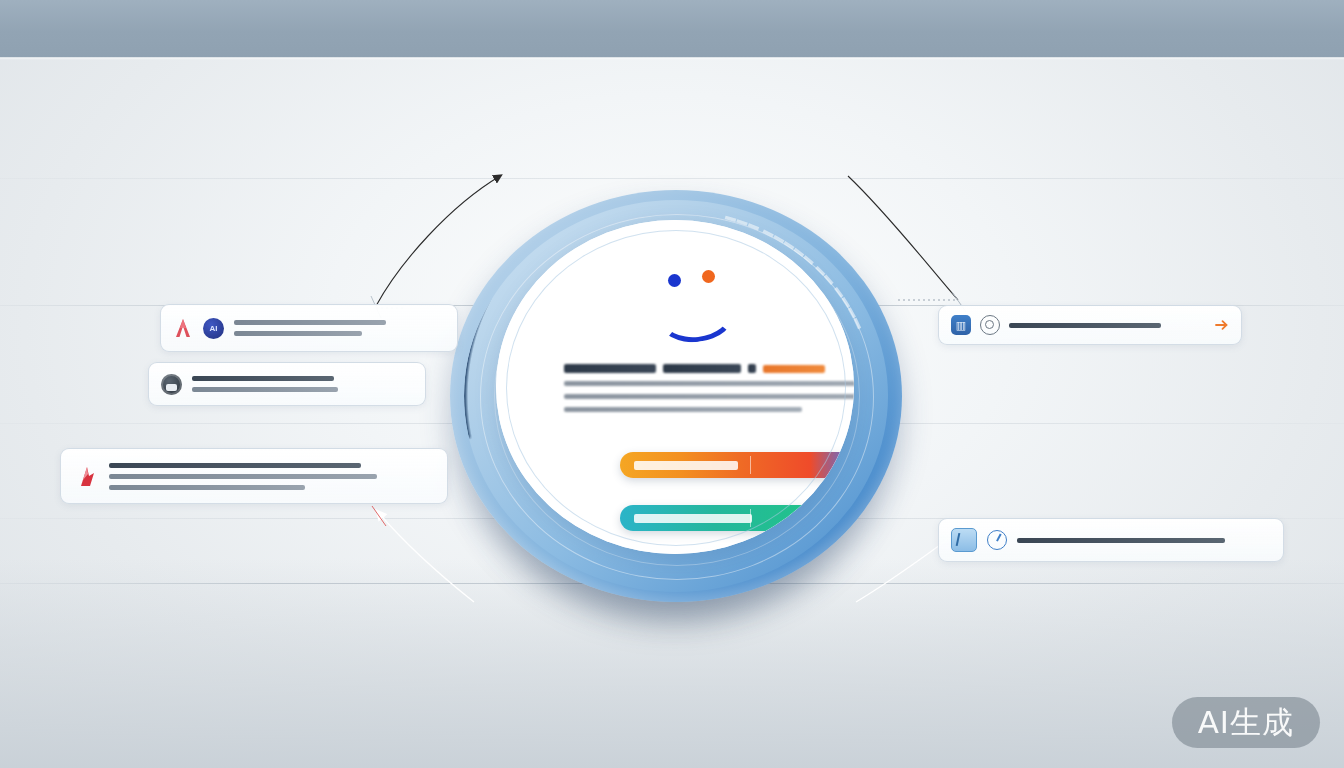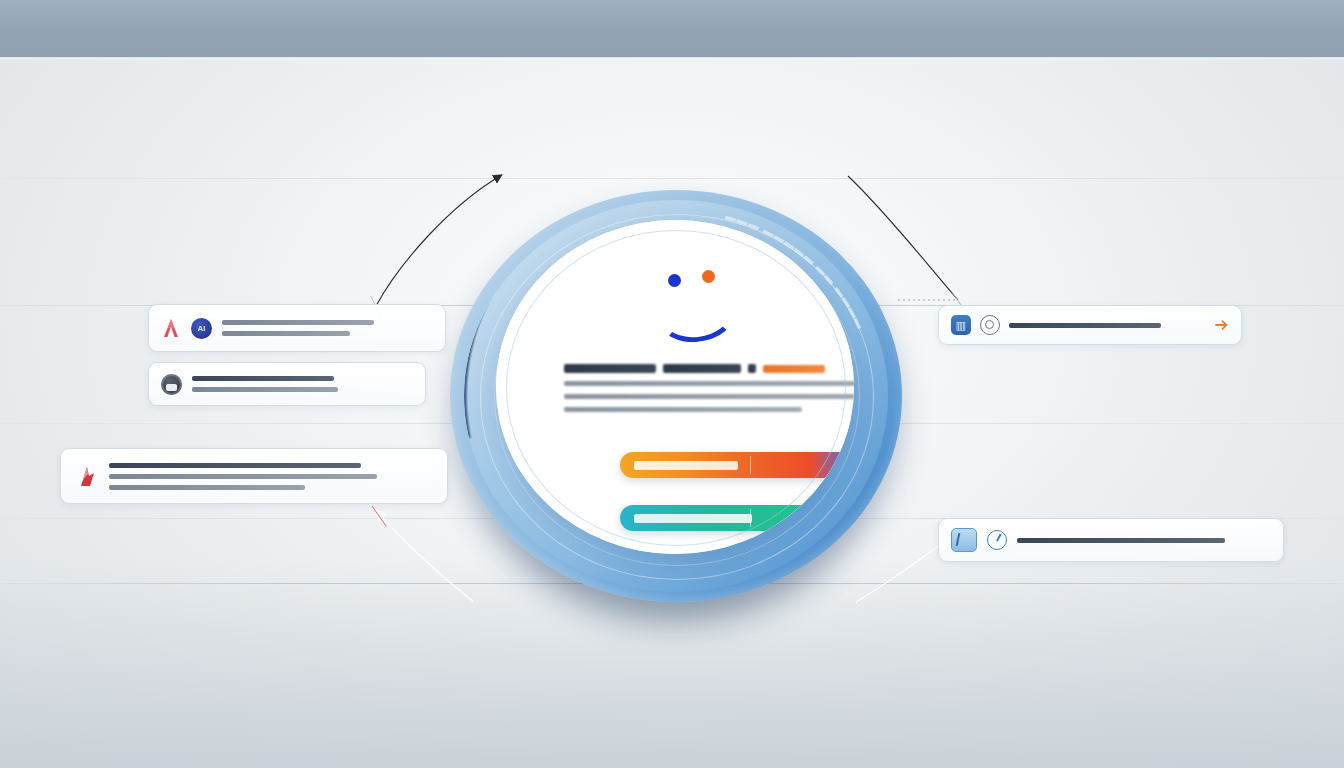--- a/index.html
+++ b/index.html
@@ -282,21 +282,21 @@
 
       <div class="pill two">
         <div class="pill-label" style="width:118px;margin-left:14px"></div>
         <div class="pill-sep" style="left:130px"></div>
         <div class="pill-knob yellow" style="color:#7a5f06">☺</div>
       </div>
     </div>
     <div class="inner-hairline"></div>
   </div>
 
-  <div class="card" style="left:148px;top:304px;width:272px;height:46px;padding:0 12px;gap:10px">
+  <div class="card" style="left:160px;top:304px;width:272px;height:46px;padding:0 12px;gap:10px">
     <div class="ico ico-redmark">
       <svg width="20" height="22" viewBox="0 0 20 22">
         <path d="M10 2 L17 20 L13.5 20 L10 9 L6.5 20 L3 20 Z" fill="#d8333f" opacity=".85"></path>
         <path d="M10 2 L13 11 L7 11 Z" fill="#f07a86" opacity=".8"></path>
       </svg>
     </div>
     <div class="ico ico-circle-blue">AI</div>
     <div class="txtcol">
       <div class="tline" style="width:152px"></div>
       <div class="tline" style="width:128px"></div>
@@ -339,13 +339,14 @@
   </div>
 
   <div class="card" style="left:938px;top:518px;width:320px;height:42px;padding:0 12px;gap:10px">
     <div class="ico ico-sq-lightblue"></div>
     <div class="ico ico-ring-blue"></div>
     <div class="txtcol">
       <div class="tline dark" style="width:208px"></div>
     </div>
   </div>
 
+  <div class="watermark">AI生成</div>
 </div>
 
 </body></html>

